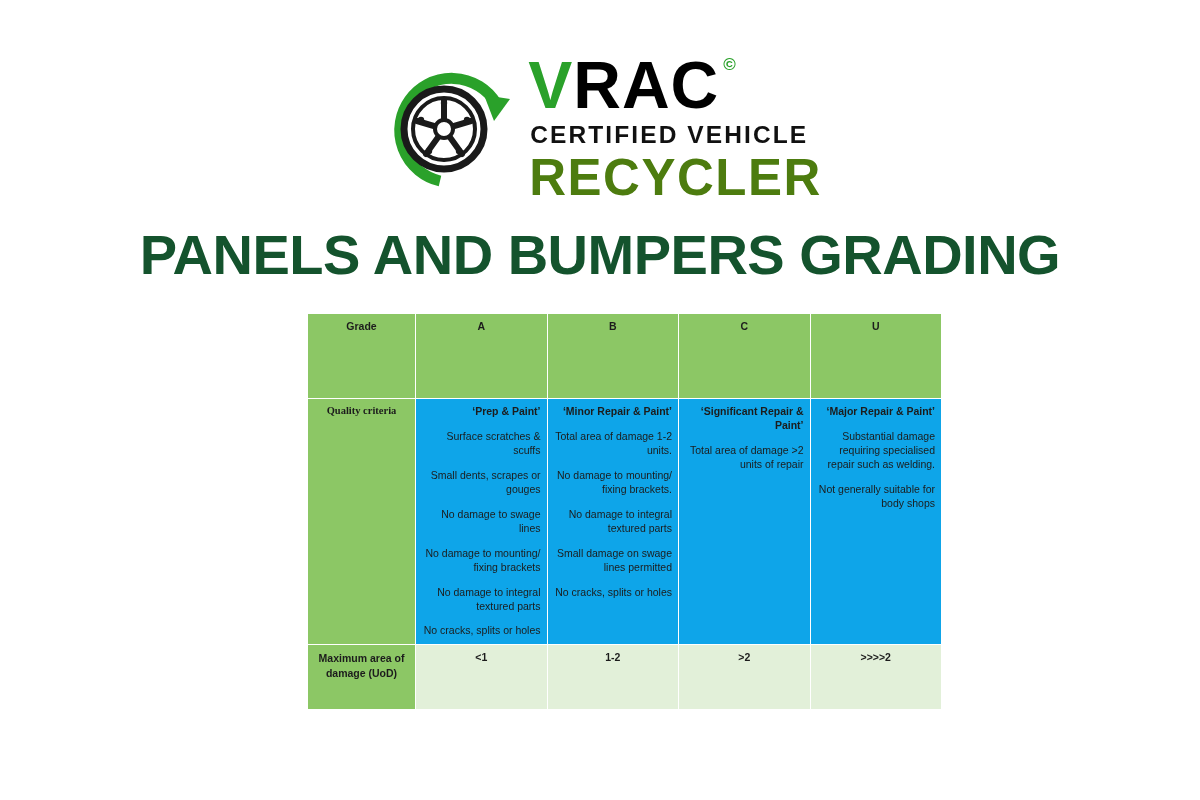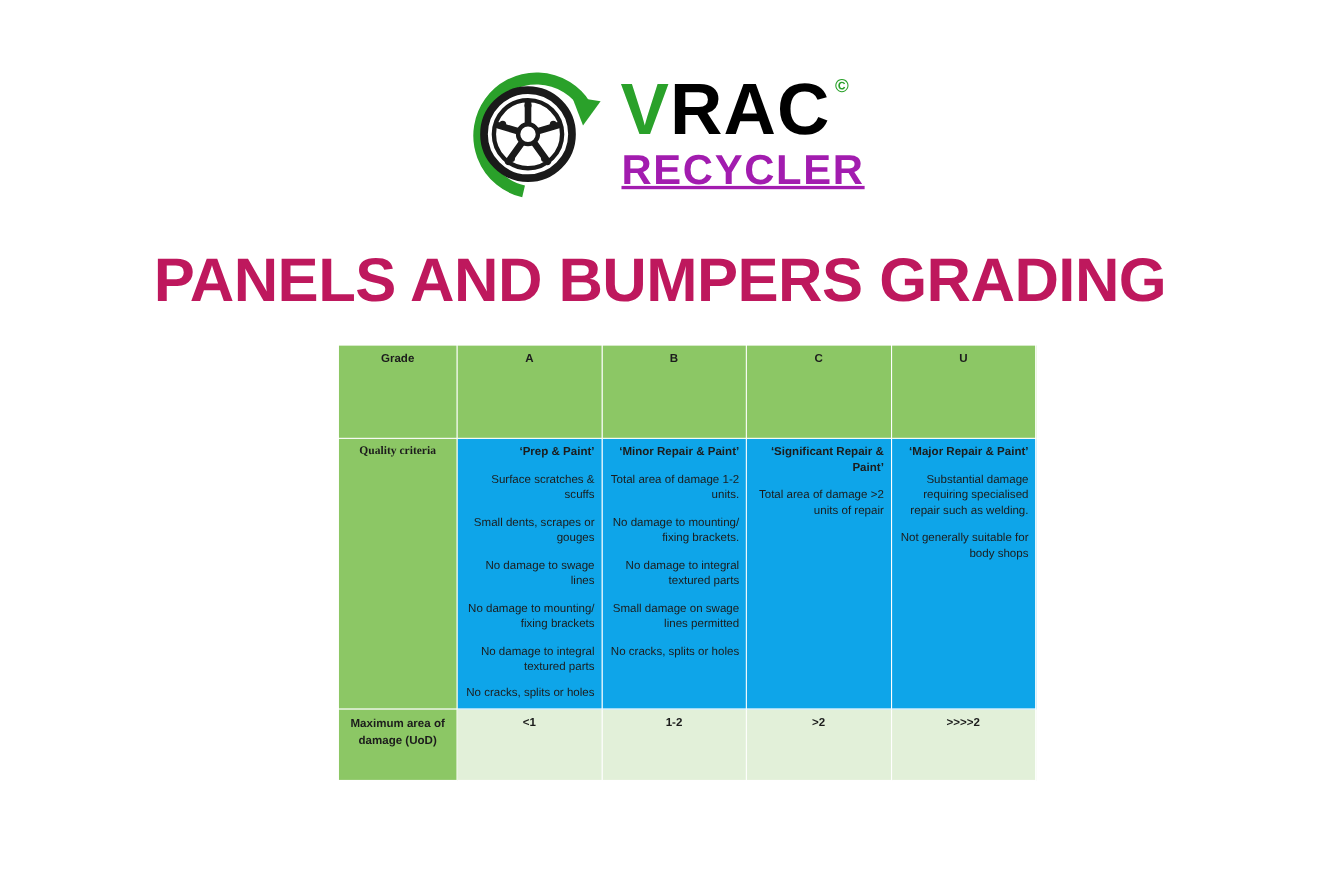--- a/index.html
+++ b/index.html
@@ -66,40 +66,39 @@
   }
   .logo-sub {
     font-size: 24.5px;
     font-weight: bold;
     letter-spacing: 2.1px;
     color: #111111;
     margin-top: 5px;
     margin-left: 2px;
   }
   .logo-recycler {
-    font-size: 38px;
+    font-size: 51px;
     font-weight: bold;
     letter-spacing: 1.5px;
-    color: #a21caf;
+    color: #4d7c0f;
     margin-top: 4px;
     margin-left: 1px;
-    text-decoration: underline;
   }
 
   
   .title {
     position: absolute;
     top: 222px;
     left: 0;
     width: 1200px;
     text-align: center;
     font-size: 56px;
     font-weight: bold;
     letter-spacing: -0.5px;
-    color: #be185d;
+    color: #14532d;
     font-family: "Liberation Sans", sans-serif;
   }
 
   
   .table-wrap {
     position: absolute;
     top: 313px;
     left: 307px;
     width: 634px;
   }
@@ -210,20 +209,21 @@
             <circle cx="43" cy="61" r="3.2"></circle>
           </g>
         </svg>
       </div>
       <div class="logo-text">
         <div class="logo-vrac">
           <span class="v">V</span>
             <span class="rac">RAC</span>
             <span class="logo-cmark">©</span>
         </div>
+        <div class="logo-sub">CERTIFIED VEHICLE</div>
         <div class="logo-recycler">RECYCLER</div>
       </div>
     </div>
   </div>
 
   <div class="title">PANELS AND BUMPERS GRADING</div>
 
   <div class="table-wrap">
     <table class="grading">
       <colgroup>

